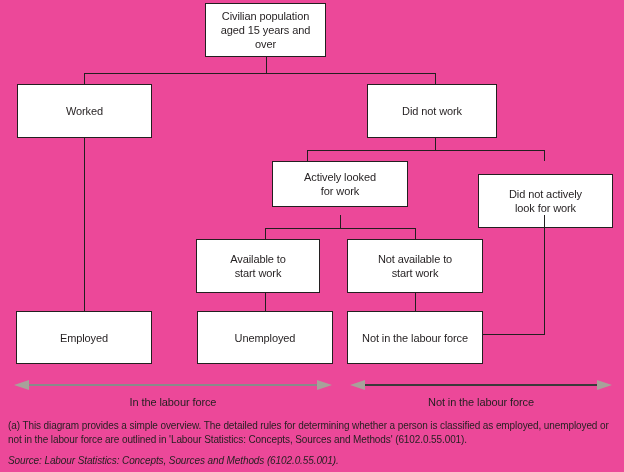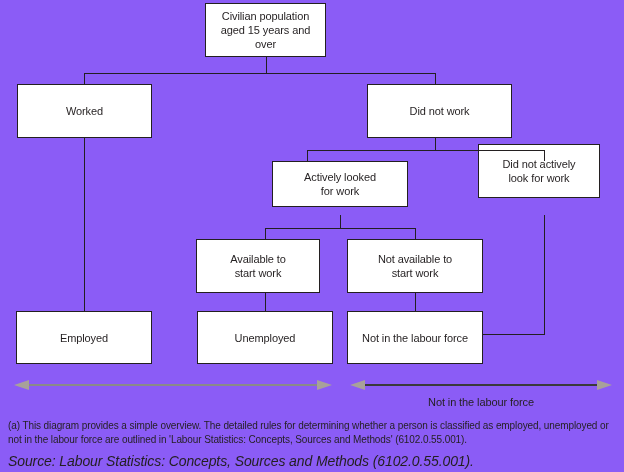--- a/index.html
+++ b/index.html
@@ -1,19 +1,19 @@
 <!DOCTYPE html>
 <html><head>
 <meta charset="utf-8">
 <style>
   html,body{margin:0;padding:0;background:#ffffff;}
   #canvas{
     position:relative;
     width:624px;height:472px;
-    background:#8b5cf6;
+    background:#ec4899;
     font-family:"Liberation Sans", sans-serif;
     color:#231f20;
     overflow:hidden;
     text-decoration:underline;
   }
   .node{
     position:absolute;
     border:1px solid #231f20;
     background:#ffffff;
     display:flex;
@@ -43,42 +43,42 @@
   .footnote{
     position:absolute;
     left:8px;top:419px;width:614px;
     font-size:10px;line-height:14px;
     white-space:pre-line;
     letter-spacing:-0.1px;
   }
   .source{
     position:absolute;
     left:8px;top:454px;width:614px;
-    font-size:14px;line-height:14px;
+    font-size:10px;line-height:14px;
     font-style:italic;
     letter-spacing:-0.1px;
   }
 </style>
 </head>
 <body>
 
 <div id="canvas">
 
   <div class="node" style="left:205px;top:3px;width:121px;height:54px;">Civilian population
 aged 15 years and
 over</div>
 
   <div class="node" style="left:17px;top:84px;width:135px;height:54px;">Worked</div>
 
-  <div class="node" style="left:367px;top:84px;width:145px;height:54px;">Did not work</div>
+  <div class="node" style="left:367px;top:84px;width:130px;height:54px;">Did not work</div>
 
   <div class="node" style="left:272px;top:161px;width:136px;height:46px;">Actively looked
 for work</div>
 
-  <div class="node" style="left:478px;top:144px;width:122px;height:54px;">Did not actively
+  <div class="node" style="left:478px;top:174px;width:135px;height:54px;">Did not actively
 look for work</div>
 
   <div class="node" style="left:196px;top:239px;width:124px;height:54px;">Available to
 start work</div>
 
   <div class="node" style="left:347px;top:239px;width:136px;height:54px;text-align:center;">Not available to
 start work</div>
 
   <div class="node" style="left:197px;top:311px;width:136px;height:53px;">Unemployed</div>
 
@@ -102,20 +102,21 @@
   <div class="vline" style="left:265px;top:293px;height:18px;"></div>
   <div class="vline" style="left:415px;top:293px;height:18px;"></div>
   <div class="vline" style="left:544px;top:215px;height:120px;"></div>
   <div class="hline" style="left:483px;top:334px;width:62px;"></div>
 
   <div class="arrow" style="left:14px;top:380px;width:318px;">
     <div class="shaft" style="left:12px;right:12px;background:#8a8a8a;"></div>
     <div class="head head-left"></div>
     <div class="head head-right"></div>
   </div>
+  <div class="axis-label" style="left:14px;top:396px;width:318px;">In the labour force</div>
 
   <div class="arrow" style="left:350px;top:380px;width:262px;">
     <div class="shaft" style="left:12px;right:12px;background:#3a3a3a;"></div>
     <div class="head head-left"></div>
     <div class="head head-right"></div>
   </div>
   <div class="axis-label" style="left:350px;top:396px;width:262px;">Not in the labour force</div>
 
   <div class="footnote">(a) This diagram provides a simple overview. The detailed rules for determining whether a person is classified as employed, unemployed or
 not in the labour force are outlined in 'Labour Statistics: Concepts, Sources and Methods' (6102.0.55.001).</div>

